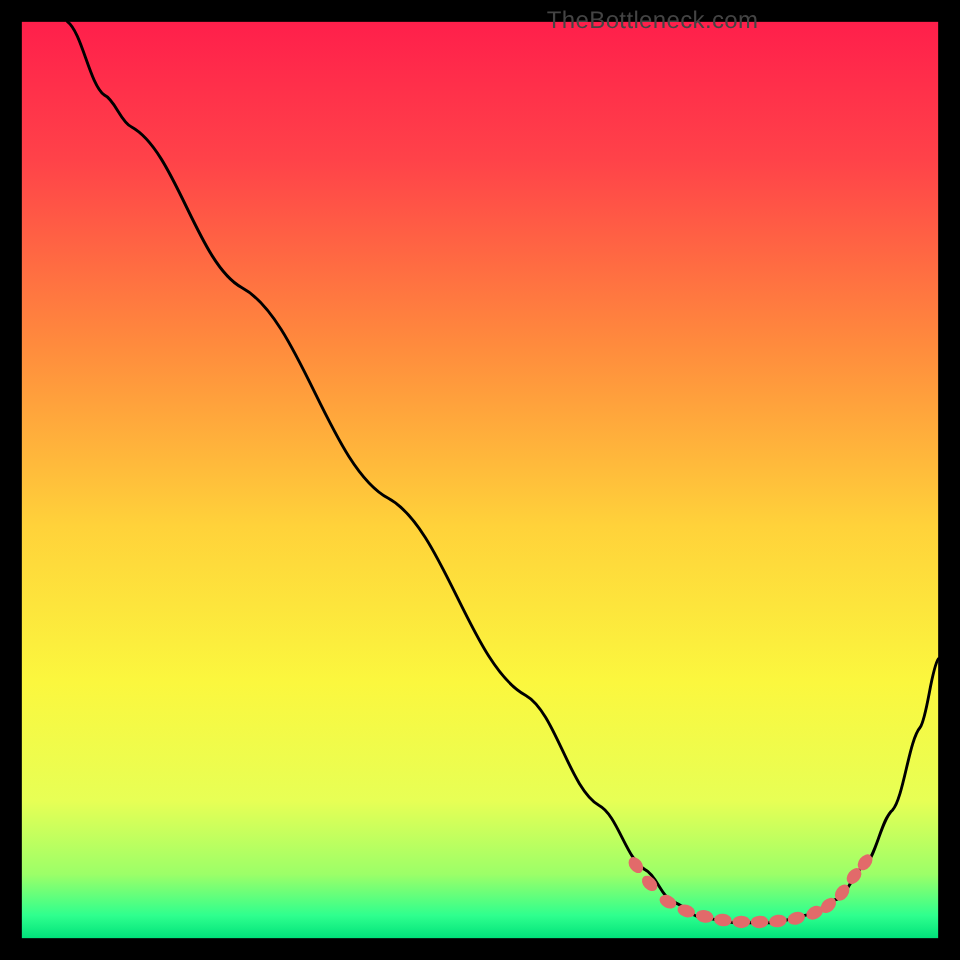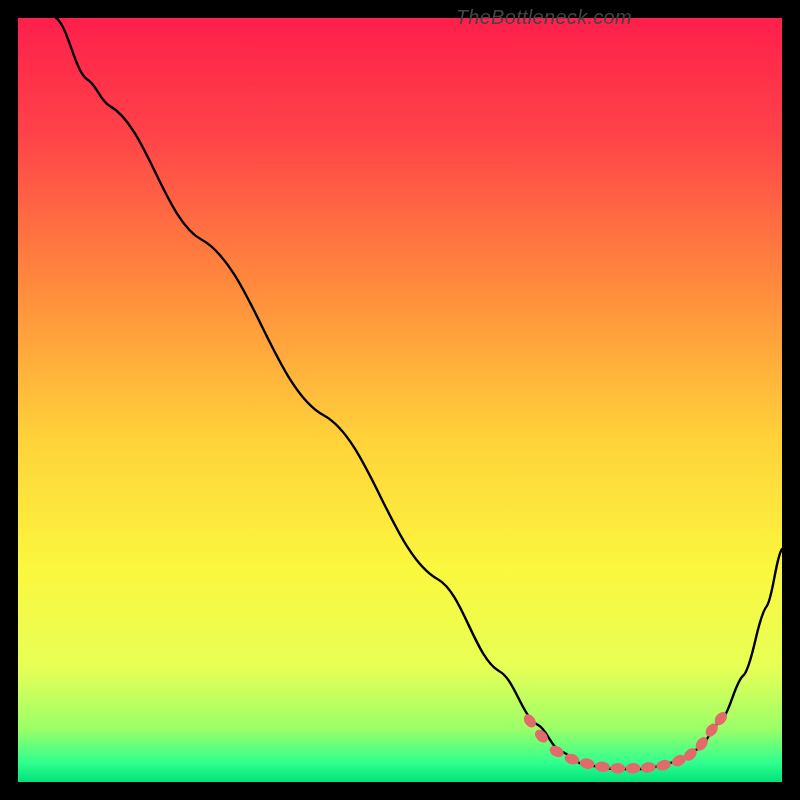--- a/index.html
+++ b/index.html
@@ -8,21 +8,20 @@
     width: 800px;
     height: 800px;
     overflow: hidden;
     background: #000;
     font-family: Arial, Helvetica, sans-serif;
   }
   #chart-root {
     position: relative;
     width: 644px;
     height: 800px;
-    font-style: italic;
   }
   #watermark {
     position: absolute;
     top: 6px;
     right: 12px;
     color: #444;
     font-size: 20px;
     font-weight: 500;
     letter-spacing: 0.3px;
     z-index: 50;

